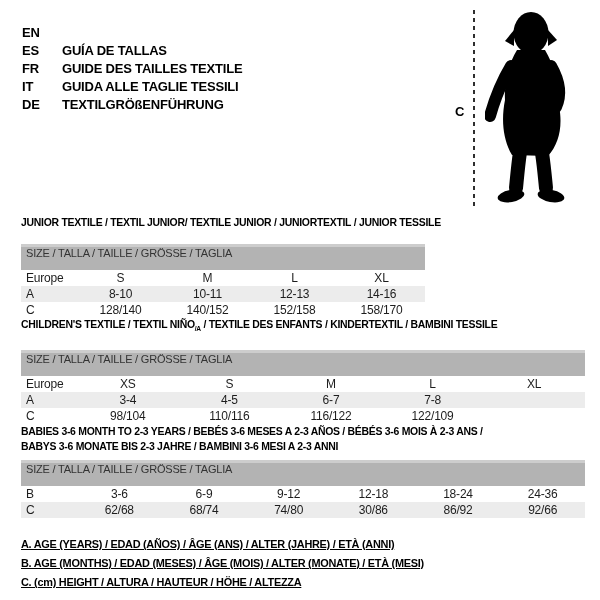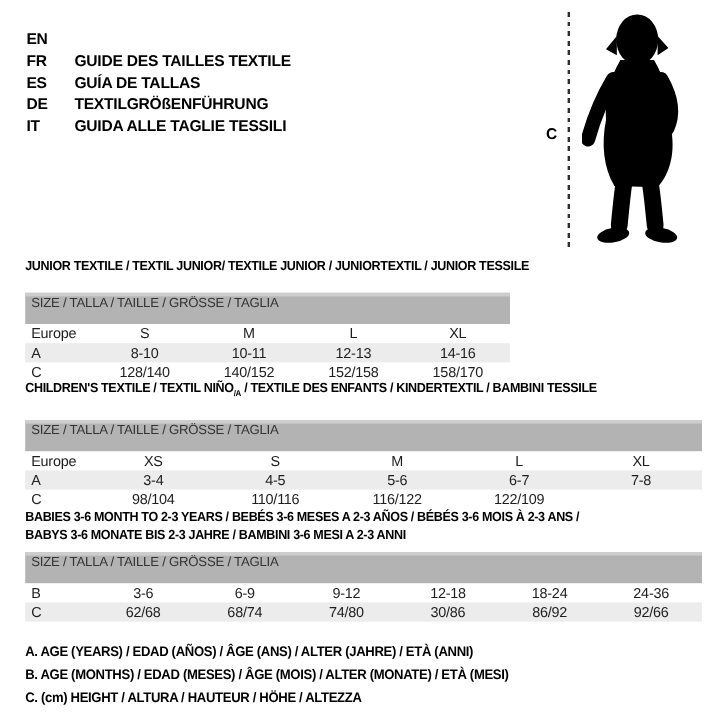--- a/index.html
+++ b/index.html
@@ -37,48 +37,48 @@
   .sec2 .size-table{margin-top:6px;}
   .table-size-header{height:26px;line-height:12px;border-top:3px solid #cdcdcd;
     background:var(--header-bar-bg);font-size:11px;color:#333;padding-left:5px;
     letter-spacing:-0.2px;white-space:nowrap;}
   .trow{display:grid;height:16px;line-height:16px;font-size:12px;color:var(--text);letter-spacing:-0.2px;}
   .trow.shaded{background:var(--row-shaded-bg);}
   .tlabel{padding-left:5px;text-align:left;}
   .tcell{text-align:center;}
 
   
-  .footnotes{position:absolute;left:21px;top:536px;}
+  .footnotes{position:absolute;left:21px;top:536px;text-decoration:underline;}
   .footnote{font-weight:700;font-size:11.5px;line-height:16px;color:var(--title);
     letter-spacing:-0.3px;white-space:nowrap;transform:scaleX(0.95);transform-origin:left top;margin-bottom:3px;}
 </style>
 </head>
 <body>
 
 <div id="canvas">
 
   <div class="lang-list">
       <div class="lang-row">
         <span class="lang-code">EN</span>
       </div>
       <div class="lang-row">
+        <span class="lang-code">ES</span>
+        <span class="lang-label">GUÍA DE TALLAS</span>
+      </div>
+      <div class="lang-row">
         <span class="lang-code">FR</span>
         <span class="lang-label">GUIDE DES TAILLES TEXTILE</span>
       </div>
       <div class="lang-row">
-        <span class="lang-code">ES</span>
-        <span class="lang-label">GUÍA DE TALLAS</span>
+        <span class="lang-code">IT</span>
+        <span class="lang-label">GUIDA ALLE TAGLIE TESSILI</span>
       </div>
       <div class="lang-row">
         <span class="lang-code">DE</span>
         <span class="lang-label">TEXTILGRÖßENFÜHRUNG</span>
-      </div>
-      <div class="lang-row">
-        <span class="lang-code">IT</span>
-        <span class="lang-label">GUIDA ALLE TAGLIE TESSILI</span>
       </div>
     </div>
 
   <div class="measure-label">C</div>
   <div class="measure-line"></div>
   <svg class="baby-svg" viewBox="0 0 100 198" aria-hidden="true">
     <g fill="#000000" stroke="none">
       <ellipse cx="46" cy="25" rx="17.5" ry="21"></ellipse>
       <polygon points="29,22 20,33 29,38"></polygon>
       <polygon points="63,22 72,32 63,38"></polygon>
@@ -142,21 +142,20 @@
             <div class="tcell">XS</div>
             <div class="tcell">S</div>
             <div class="tcell">M</div>
             <div class="tcell">L</div>
             <div class="tcell">XL</div>
           </div>
           <div class="trow shaded" style="grid-template-columns: 56px repeat(5, 1fr);">
             <div class="tlabel">A</div>
             <div class="tcell">3-4</div>
             <div class="tcell">4-5</div>
-            <div class="tcell">5-6</div>
             <div class="tcell">6-7</div>
             <div class="tcell">7-8</div>
           </div>
           <div class="trow" style="grid-template-columns: 56px repeat(5, 1fr);">
             <div class="tlabel">C</div>
             <div class="tcell">98/104</div>
             <div class="tcell">110/116</div>
             <div class="tcell">116/122</div>
             <div class="tcell">122/109</div>
           </div>

